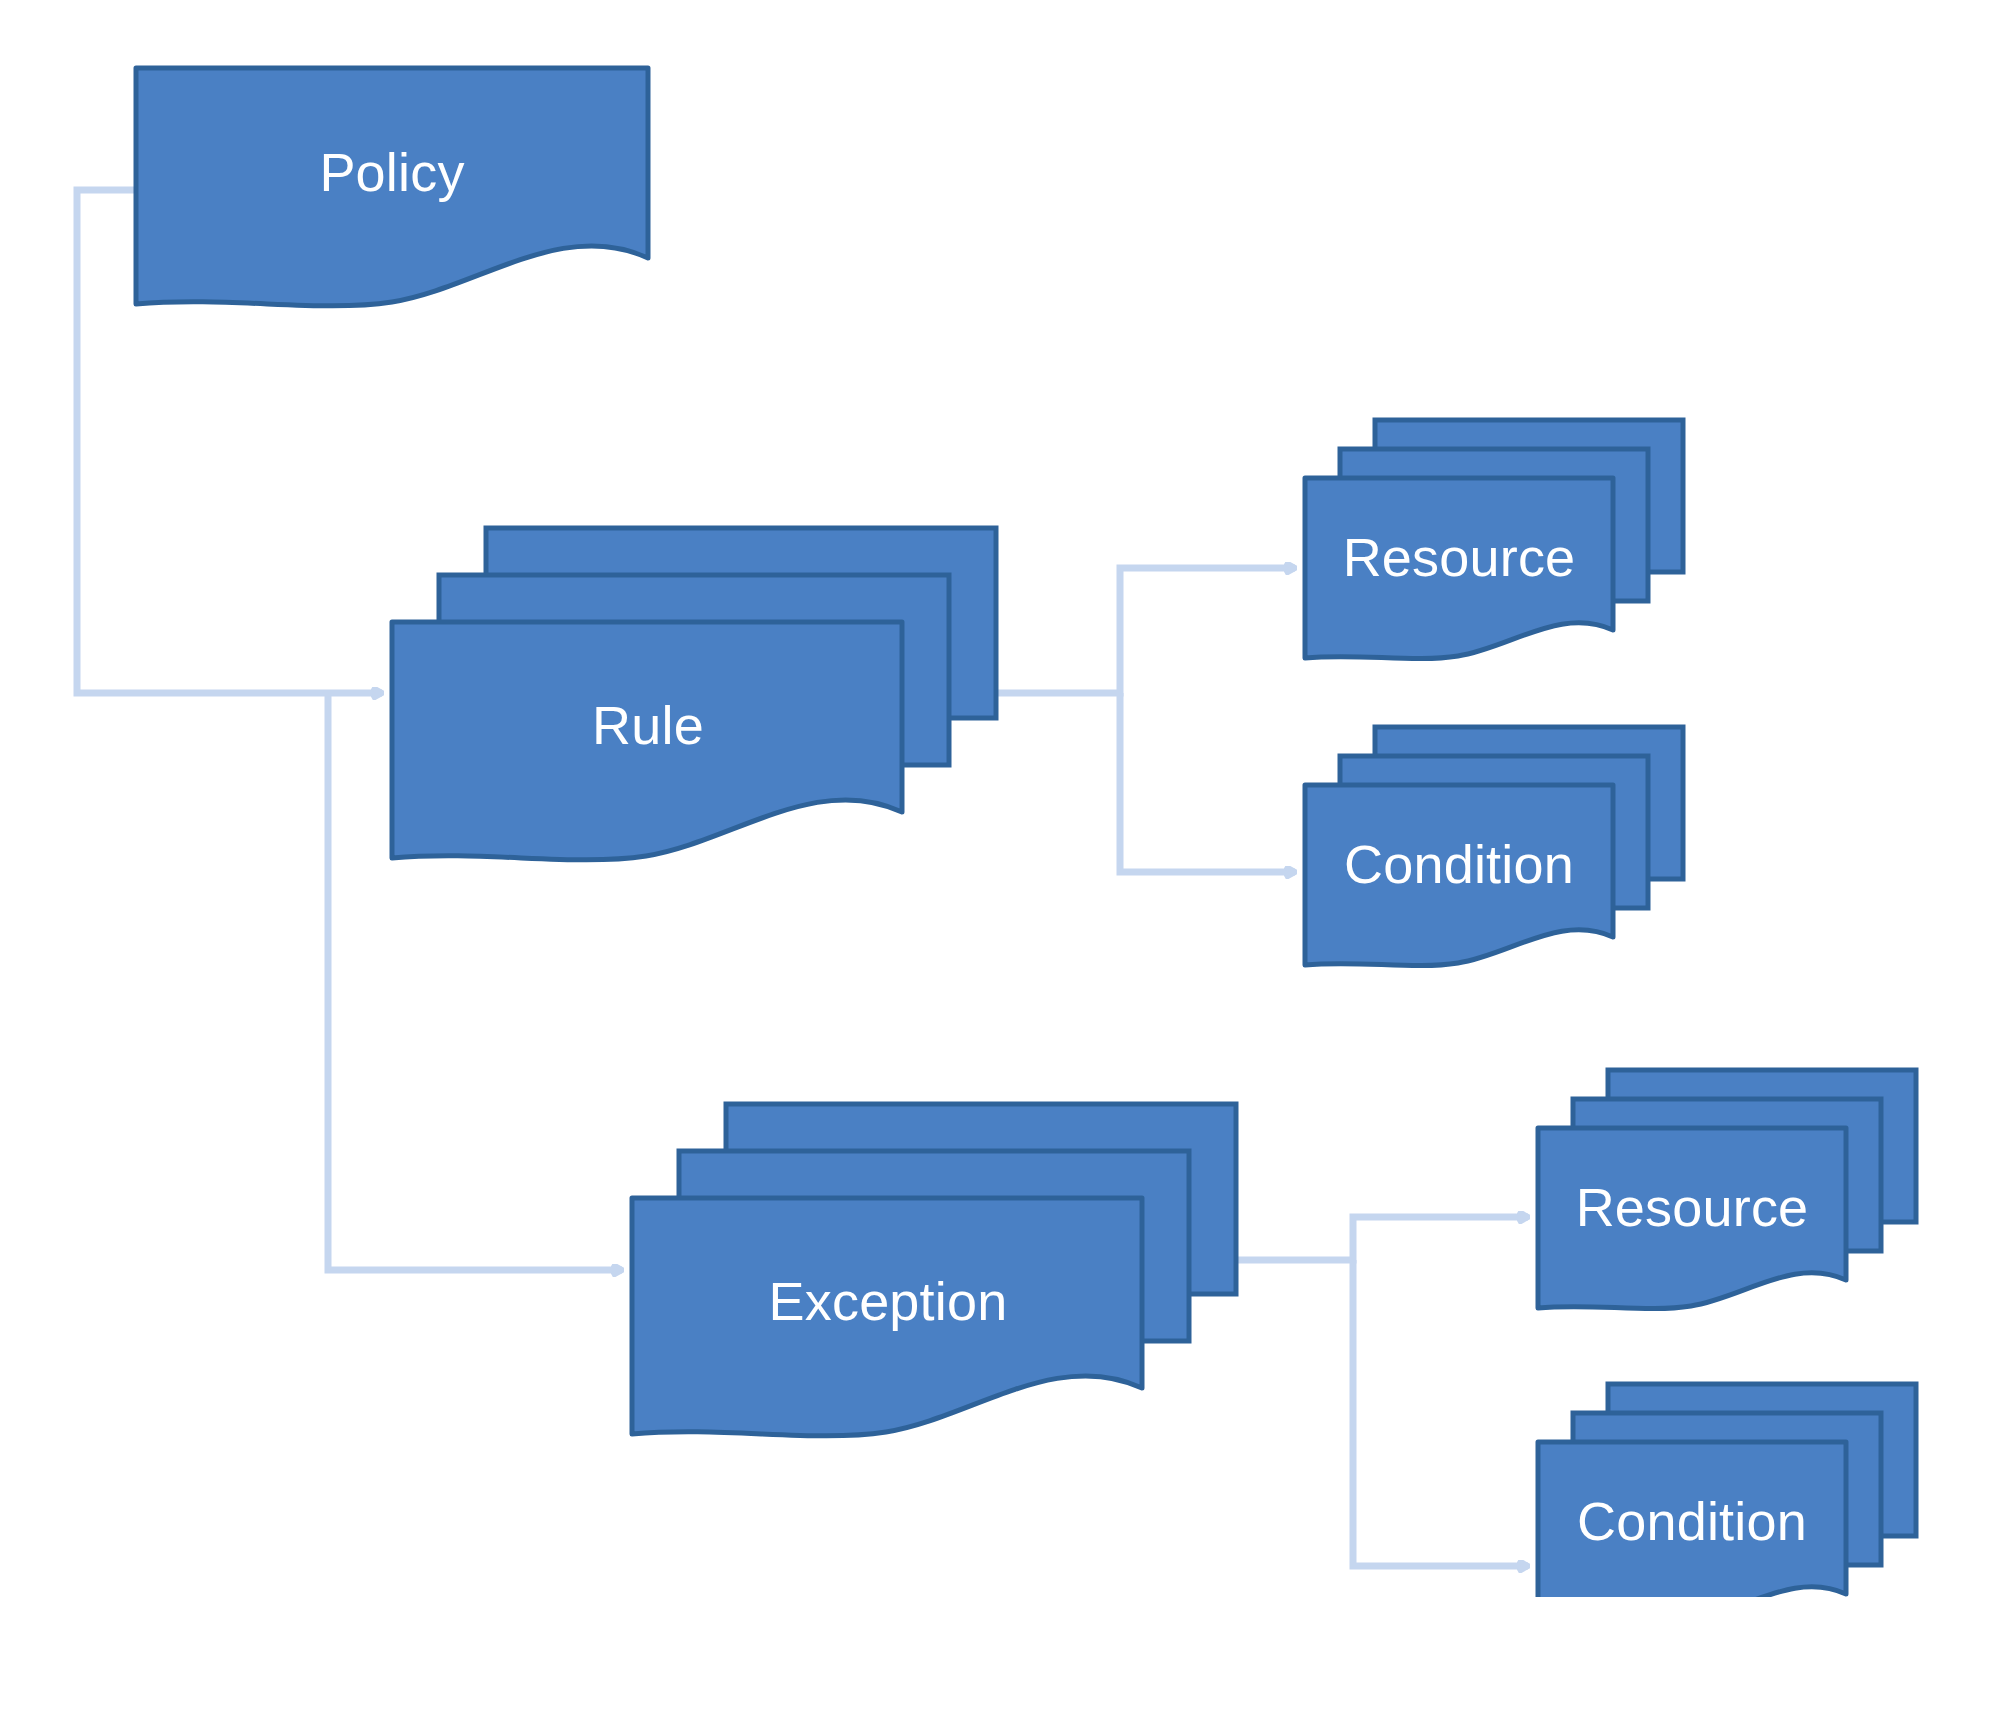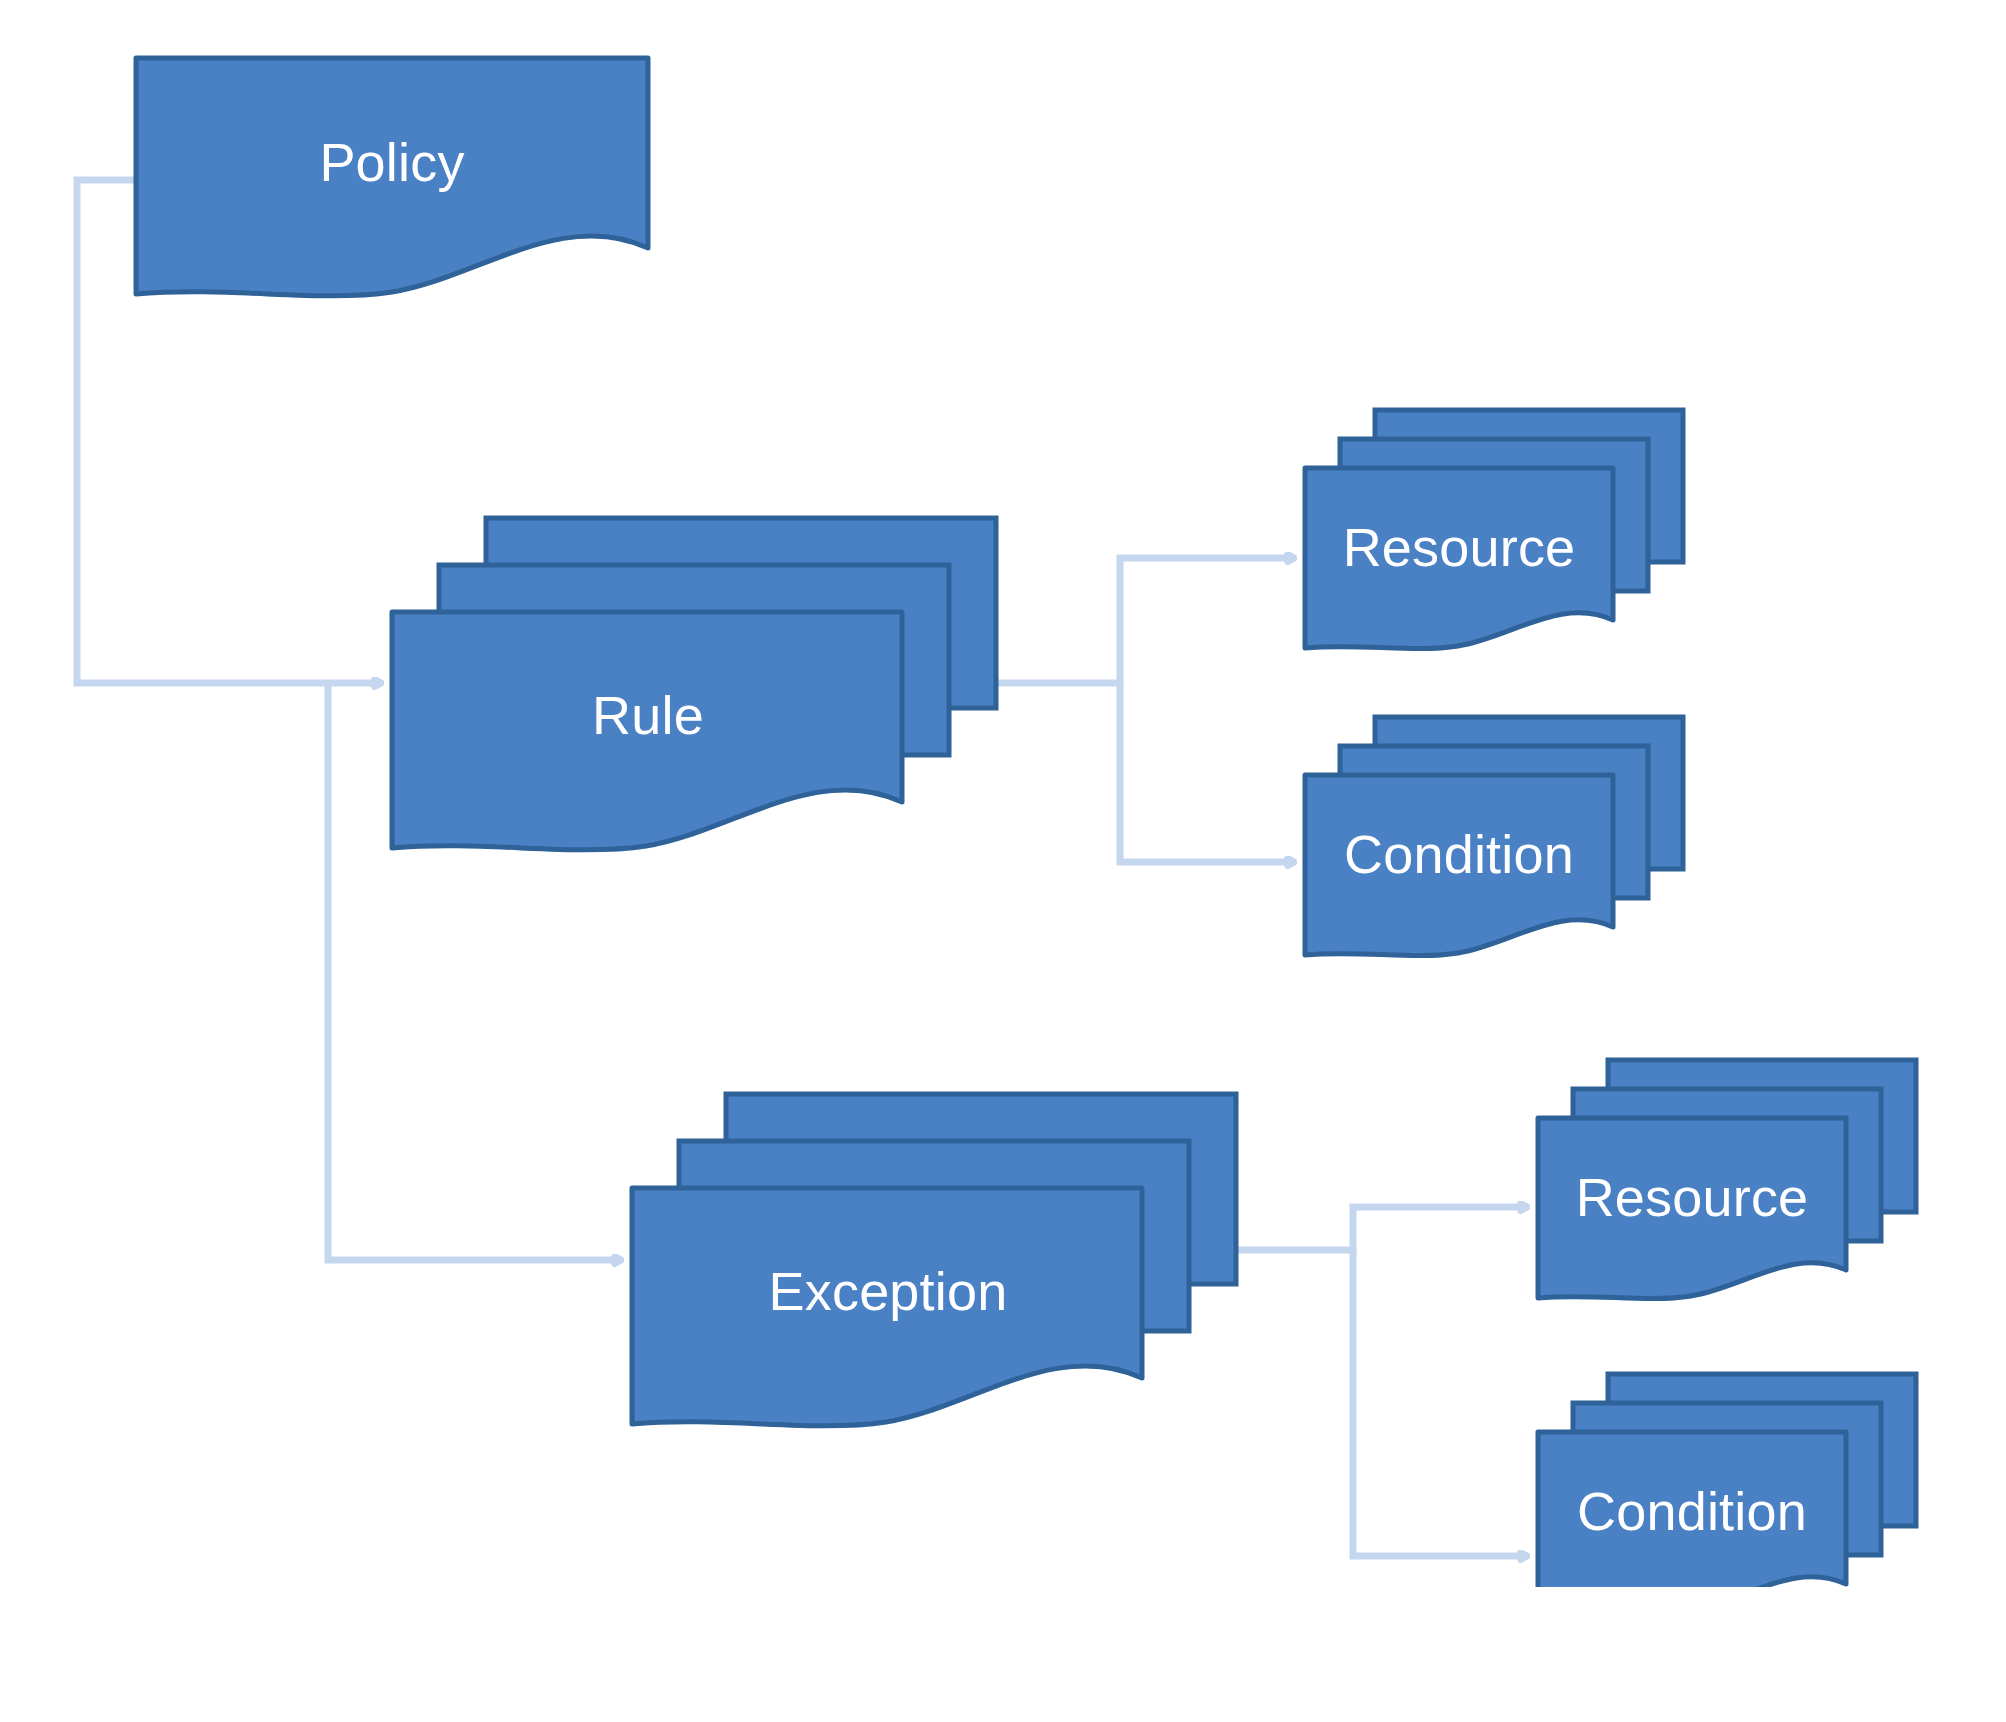--- a/index.html
+++ b/index.html
@@ -9,20 +9,21 @@
   }
   body {
     font-family: "Liberation Sans", sans-serif;
   }
   #canvas {
     position: relative;
     width: 2006px;
     height: 1587px;
     background: #ffffff;
     overflow: hidden;
+    margin-top: 10px;
   }
   #diagram-svg {
     position: absolute;
     top: 0;
     left: 0;
     width: 2006px;
     height: 1722px;
     display: block;
   }
   .node-label {

